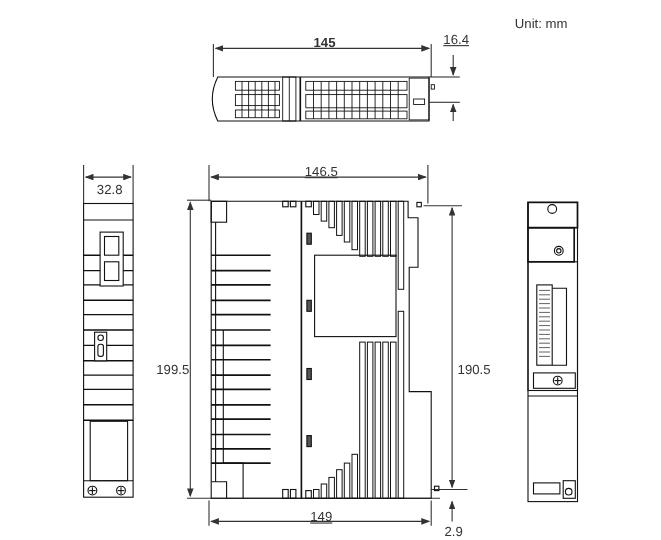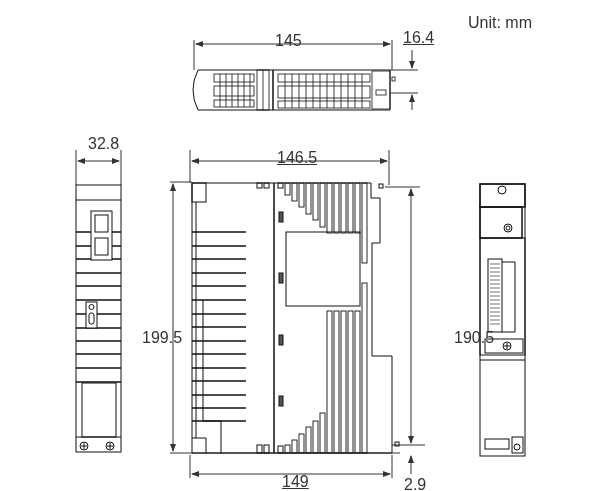--- a/index.html
+++ b/index.html
@@ -1,18 +1,18 @@
 <!DOCTYPE html>
 <html><head>
 <meta charset="utf-8">
 <style>
   html, body { margin:0; padding:0; background:#ffffff; }
   body { width:601px; height:491px; position:relative; overflow:hidden; font-family:"Liberation Sans", sans-serif; }
   #drawing { position:absolute; left:0; top:0; }
-  .lbl { position:absolute; font-size:16px; color:#333; white-space:nowrap; }
+  .lbl { position:absolute; font-size:12px; color:#333; white-space:nowrap; }
 </style>
 </head>
 <body>
 
 <svg id="drawing" width="601" height="491" viewBox="0 0 601 491">
   <defs>
     <marker id="arr" markerWidth="8" markerHeight="6" refX="7" refY="3" orient="auto-start-reverse">
       <path d="M0,0 L8,3 L0,6 Z" fill="#333"></path>
     </marker>
   </defs>
@@ -226,20 +226,20 @@
       <line x1="504" y1="346" x2="510" y2="346"></line>
       <line x1="507" y1="343" x2="507" y2="349"></line>
     <line x1="480" y1="360" x2="525" y2="360"></line>
     <rect x="485" y="439" width="24" height="10"></rect>
     <rect x="512" y="437" width="11" height="16"></rect>
     <circle cx="517" cy="447" r="3"></circle>
   </g>
 </svg>
 
 <div class="lbl" style="left:468px;top:14px;">Unit: mm</div>
-<div class="lbl" style="left:275px;top:32px;">145</div>
+<div class="lbl" style="left:285px;top:32px;font-weight:bold;">145</div>
 <div class="lbl" style="left:403px;top:29px;text-decoration:underline;">16.4</div>
-<div class="lbl" style="left:88px;top:135px;text-align:right;">32.8</div>
+<div class="lbl" style="left:88px;top:165px;text-align:right;">32.8</div>
 <div class="lbl" style="left:277px;top:149px;text-decoration:underline;">146.5</div>
 <div class="lbl" style="left:142px;top:329px;text-align:center;">199.5</div>
-<div class="lbl" style="left:416px;top:329px;margin-left:38px;">190.5</div>
-<div class="lbl" style="left:282px;top:473px;text-decoration:underline;">149</div>
+<div class="lbl" style="left:416px;top:329px;">190.5</div>
+<div class="lbl" style="left:282px;top:463px;text-decoration:underline;">149</div>
 <div class="lbl" style="left:404px;top:476px;">2.9</div>
 
 </body></html>

